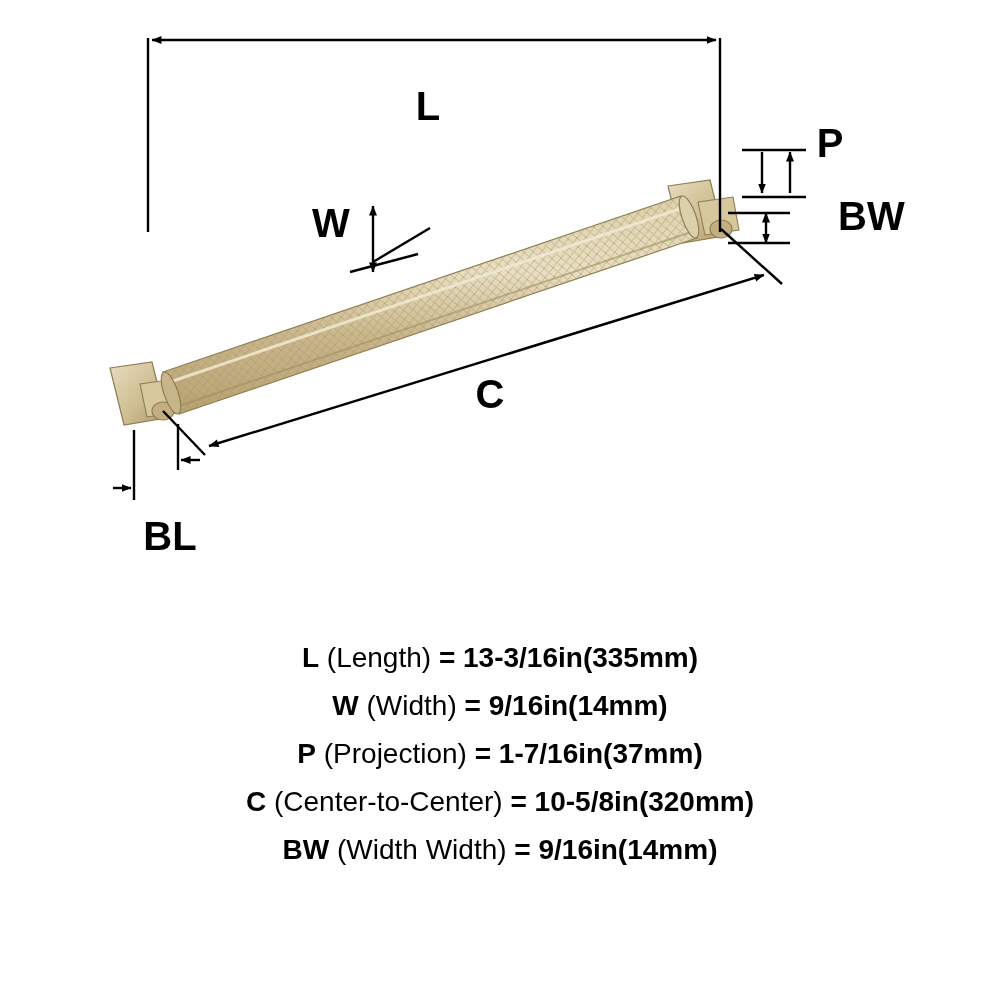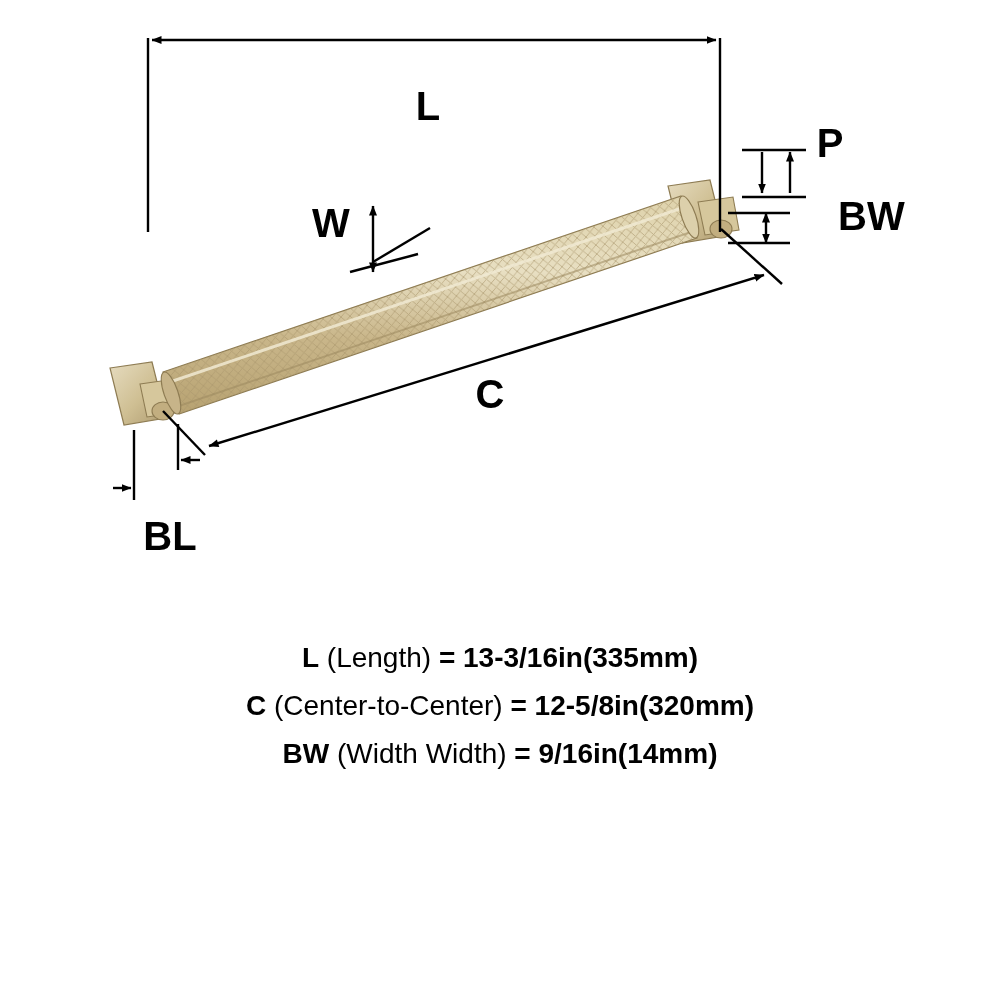--- a/index.html
+++ b/index.html
@@ -162,27 +162,39 @@
 
   <div id="specs">
 
     <div class="spec-line">
       <span class="sym">L</span>
       <span class="name">(Length)</span>
       <span class="sym">=</span>
       <span class="val">13-3/16in(335mm)</span>
     </div>
 
-
+    <div class="spec-line">
+      <span class="sym">W</span>
+      <span class="name">(Width)</span>
+      <span class="sym">=</span>
+      <span class="val">9/16in(14mm)</span>
+    </div>
+
+    <div class="spec-line">
+      <span class="sym">P</span>
+      <span class="name">(Projection)</span>
+      <span class="sym">=</span>
+      <span class="val">1-7/16in(37mm)</span>
+    </div>
 
     <div class="spec-line">
       <span class="sym">C</span>
       <span class="name">(Center-to-Center)</span>
       <span class="sym">=</span>
-      <span class="val">12-5/8in(320mm)</span>
+      <span class="val">10-5/8in(320mm)</span>
     </div>
 
 
     <div class="spec-line">
       <span class="sym">BW</span>
       <span class="name">(Width Width)</span>
       <span class="sym">=</span>
       <span class="val">9/16in(14mm)</span>
     </div>
 

